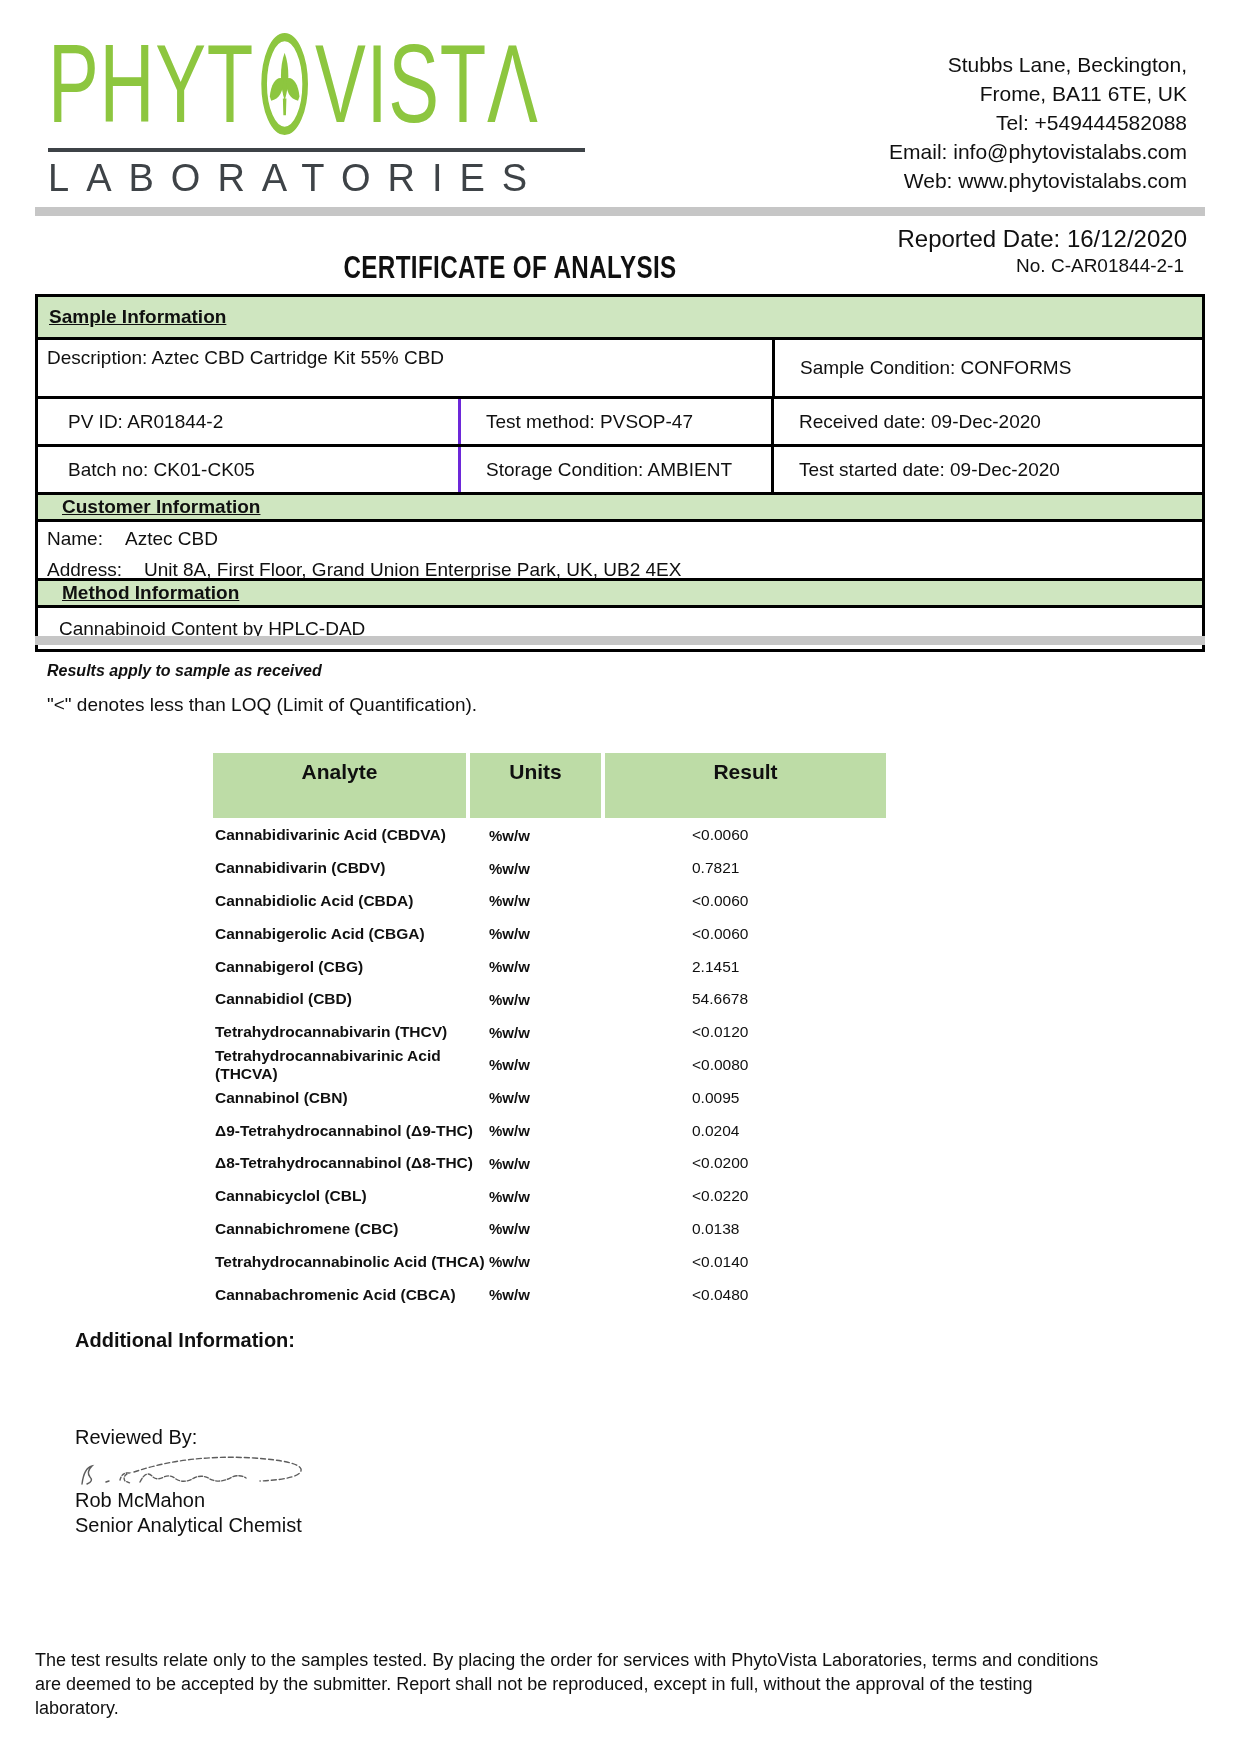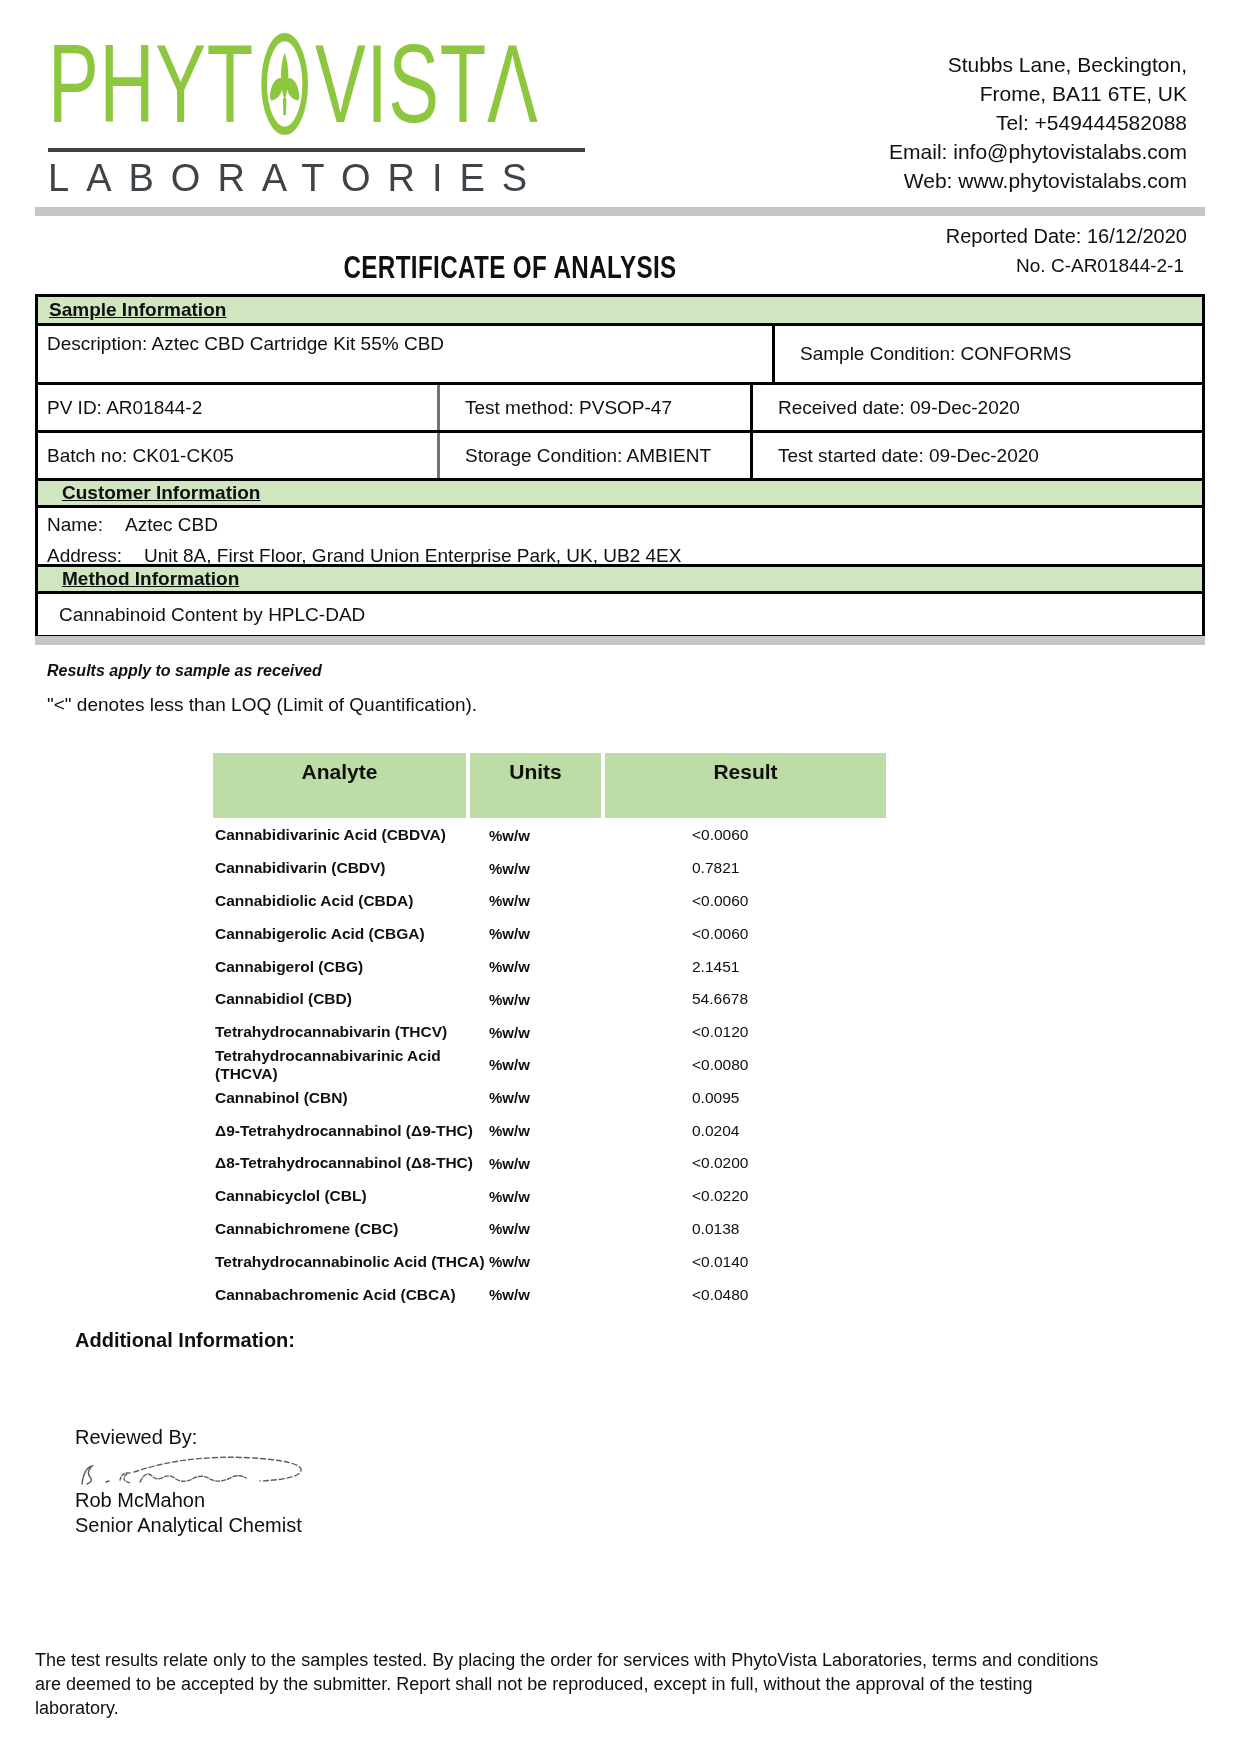--- a/index.html
+++ b/index.html
@@ -17,38 +17,38 @@
             color:var(--logo-dark,#3e4347);white-space:nowrap;}
 
   
   .contact{position:absolute;top:50px;right:53px;text-align:right;font-size:21px;line-height:29px;}
 
   
   .gray-bar{position:absolute;left:35px;width:1170px;height:9px;background:var(--bar-gray,#c6c6c6);}
   .bar1{top:207px;} .bar2{top:636px;}
   .doc-title{position:absolute;top:250px;left:510px;transform:translateX(-50%) scaleX(0.78);
              font-size:31px;font-weight:700;white-space:nowrap;letter-spacing:0.5px;}
-  .reported{position:absolute;top:225px;right:53px;font-size:20px;margin-left:34px;}
+  .reported{position:absolute;top:225px;right:53px;font-size:24px;margin-left:34px;}
   .report-no{position:absolute;top:255px;right:56px;font-size:19px;}
 
   
   .info-stack{position:absolute;top:294px;left:35px;width:1170px;box-sizing:border-box;
               border:3px solid #000;}
   .info-stack>div{box-sizing:border-box;border-bottom:3px solid #000;}
   .info-stack>div:last-child{border-bottom:none;}
-  .sec-bar{height:29px;background:var(--section-green,#cfe6c0);display:flex;align-items:center;padding-left:11px;}
+  .sec-bar{height:43px;background:var(--section-green,#cfe6c0);display:flex;align-items:center;padding-left:11px;}
   .sec-bar.small{height:27px;padding-left:24px;}
   .sec-label{font-weight:700;font-size:19px;text-decoration:underline;}
   .cells{display:flex;gap:16px;}
   .cell{box-sizing:border-box;padding:4px 9px;font-size:19px;}
   .row-desc{height:59px;}
   .row-desc .c-left{width:737px;border-right:3px solid #000;padding-top:7px;}
   .row-desc .c-right{flex:1;display:flex;align-items:center;}
   .row-3{height:48px;}
-  .row-3 .c1{width:402px;border-right:3px solid #737373;display:flex;align-items:center;}
+  .row-3 .c1{width:402px;border-right:3px solid #6d28d9;display:flex;align-items:center;margin-left:21px;}
   .row-3 .c2{width:297px;border-right:3px solid #000;display:flex;align-items:center;}
   .row-3 .c3{flex:1;display:flex;align-items:center;}
   .cust-box{height:59px;padding:5px 9px;font-size:19px;}
   .kv{display:flex;line-height:24px;}
   .kv .k{margin-right:22px;}
   .kv+.kv{margin-top:7px;}
   .meth-box{height:41px;display:flex;align-items:center;padding-left:21px;font-size:19px;}
 
   
   .note-italic{position:absolute;left:47px;top:662px;font-size:16px;font-weight:700;font-style:italic;}

